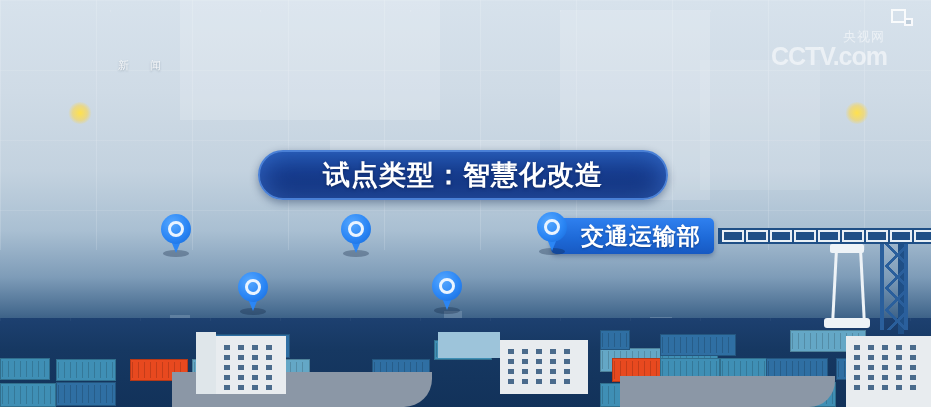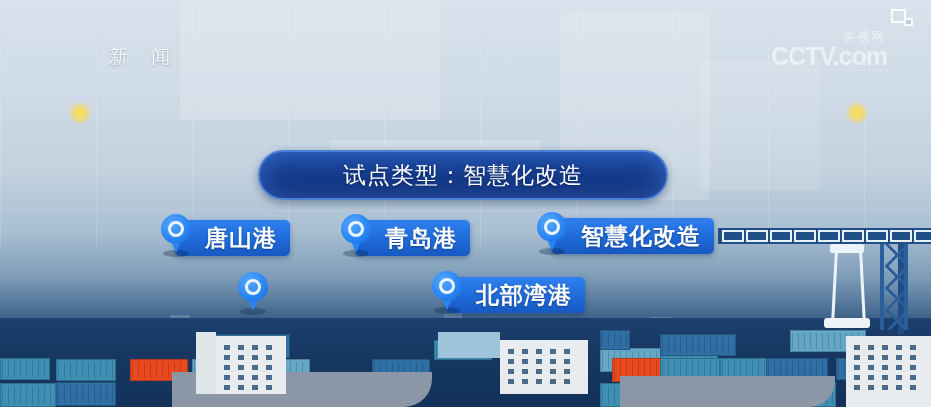--- a/index.html
+++ b/index.html
@@ -81,22 +81,22 @@
       linear-gradient(45deg,transparent 46%,#2a5f9c 46%,#2a5f9c 54%,transparent 54%),
       linear-gradient(-45deg,transparent 46%,#2a5f9c 46%,#2a5f9c 54%,transparent 54%);
     background-size:28px 22px; border-left:4px solid #2a5f9c;border-right:4px solid #2a5f9c;}
 
   
   .cctv-logo{position:absolute;left:55px;top:40px;width:150px;height:58px;
     color:rgba(255,255,255,.82);}
   .cctv-logo .mark{font-size:26px;font-weight:bold;letter-spacing:-1px;
     text-shadow:0 1px 2px rgba(80,100,120,.5);line-height:1;}
   .cctv-logo .mark .num{font-size:23px;}
-  .cctv-logo .sub{font-size:19px;letter-spacing:9px;text-align:center;
-    margin-top:4px;padding-left:28px;color:rgba(255,255,255,.85);
+  .cctv-logo .sub{font-size:11px;letter-spacing:9px;text-align:center;
+    margin-top:18px;padding-left:28px;color:rgba(255,255,255,.85);
     text-shadow:0 1px 2px rgba(80,100,120,.45);}
 
   .wm{position:absolute;right:44px;top:44px;color:rgba(255,255,255,.55);
     text-align:right;line-height:1;}
   .wm .big{font-size:25px;font-weight:bold;letter-spacing:-1px;}
   .wm .cn{font-size:13px;letter-spacing:1px;position:absolute;right:2px;top:-14px;}
 
   .pip-icon{position:absolute;right:18px;top:9px;width:22px;height:17px;}
   .pip-icon .o{position:absolute;left:0;top:0;width:15px;height:14px;border:2.5px solid rgba(255,255,255,.85);}
   .pip-icon .i{position:absolute;right:0;bottom:0;width:9px;height:8px;border:2.5px solid rgba(255,255,255,.9);background:rgba(190,205,218,1);}
@@ -116,21 +116,21 @@
   .glow{position:absolute;top:102px;width:24px;height:22px;border-radius:50%;
     background:radial-gradient(circle,#ffe14d 0%,rgba(255,214,64,.55) 45%,rgba(255,214,64,0) 72%);}
   .glow.l{left:68px;} .glow.r{left:845px;}
 
   
   .pill{position:absolute;left:258px;top:150px;width:410px;height:50px;border-radius:25px;
     background:linear-gradient(180deg,#1b4aa0 0%,#15398a 50%,#102e74 100%);
     border:2px solid #4a80d6;
     box-shadow:0 3px 8px rgba(8,30,70,.4), inset 0 0 26px rgba(70,130,230,.55);
     display:flex;align-items:center;justify-content:center;}
-  .pill .txt{font-size:23px;font-weight:normal;color:#fff;letter-spacing:1px;
+  .pill .txt{font-size:27px;font-weight:bold;color:#fff;letter-spacing:1px;
     text-shadow:0 1px 3px rgba(5,25,70,.6);}
 
   
   .tag{position:absolute;height:36px;border-radius:5px;
     background:linear-gradient(180deg,#2f80ef 0%,#1e6ad8 55%,#1759c2 100%);
     box-shadow:0 2px 5px rgba(8,35,85,.35);
     display:flex;align-items:center;}
   .tag .label{font-size:23px;font-weight:bold;color:#fff;letter-spacing:1px;
     white-space:nowrap;padding:0 13px 0 30px;
     text-shadow:0 1px 2px rgba(8,35,85,.5);}
@@ -363,52 +363,49 @@
   </div>
 
   <div id="tags">
       <div class="tag" style="left: 175px; top: 220px;">
         <div class="pin">
           <div class="shadow"></div>
           <div class="tail"></div>
           <div class="head"></div>
           <div class="ring"></div>
         </div>
-        <span class="label">唐山港</span>
       </div>
       <div class="tag" style="left: 355px; top: 220px;">
         <div class="pin">
           <div class="shadow"></div>
           <div class="tail"></div>
           <div class="head"></div>
           <div class="ring"></div>
         </div>
-        <span class="label">青岛港</span>
       </div>
       <div class="tag" style="left: 551px; top: 218px;">
         <div class="pin">
           <div class="shadow"></div>
           <div class="tail"></div>
           <div class="head"></div>
           <div class="ring"></div>
         </div>
-        <span class="label">智慧化改造</span>
+        <span class="label">交通运输部</span>
       </div>
       <div class="tag" style="left: 252px; top: 278px;">
         <div class="pin">
           <div class="shadow"></div>
           <div class="tail"></div>
           <div class="head"></div>
           <div class="ring"></div>
         </div>
       </div>
       <div class="tag" style="left: 446px; top: 277px;">
         <div class="pin">
           <div class="shadow"></div>
           <div class="tail"></div>
           <div class="head"></div>
           <div class="ring"></div>
         </div>
-        <span class="label">北部湾港</span>
       </div>
     </div>
 
 </div>
 
 </body></html>

